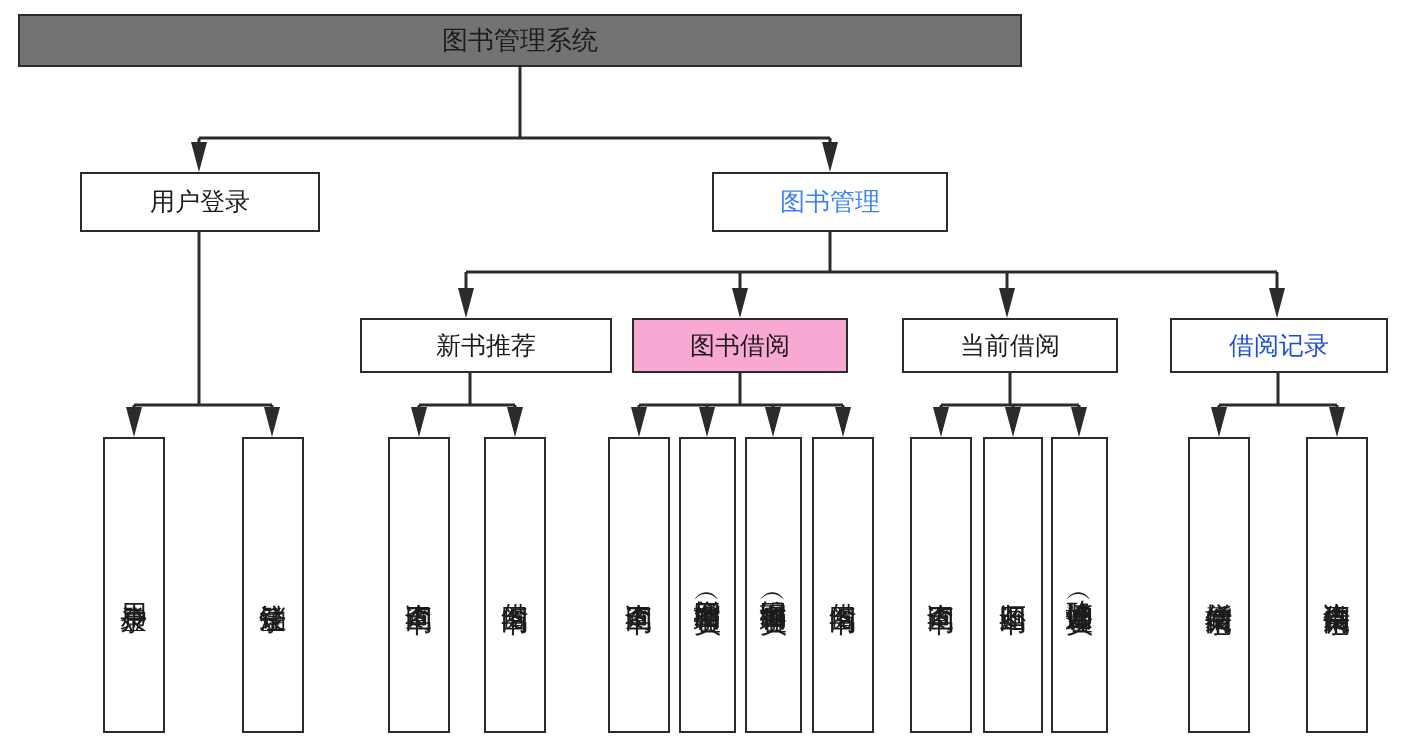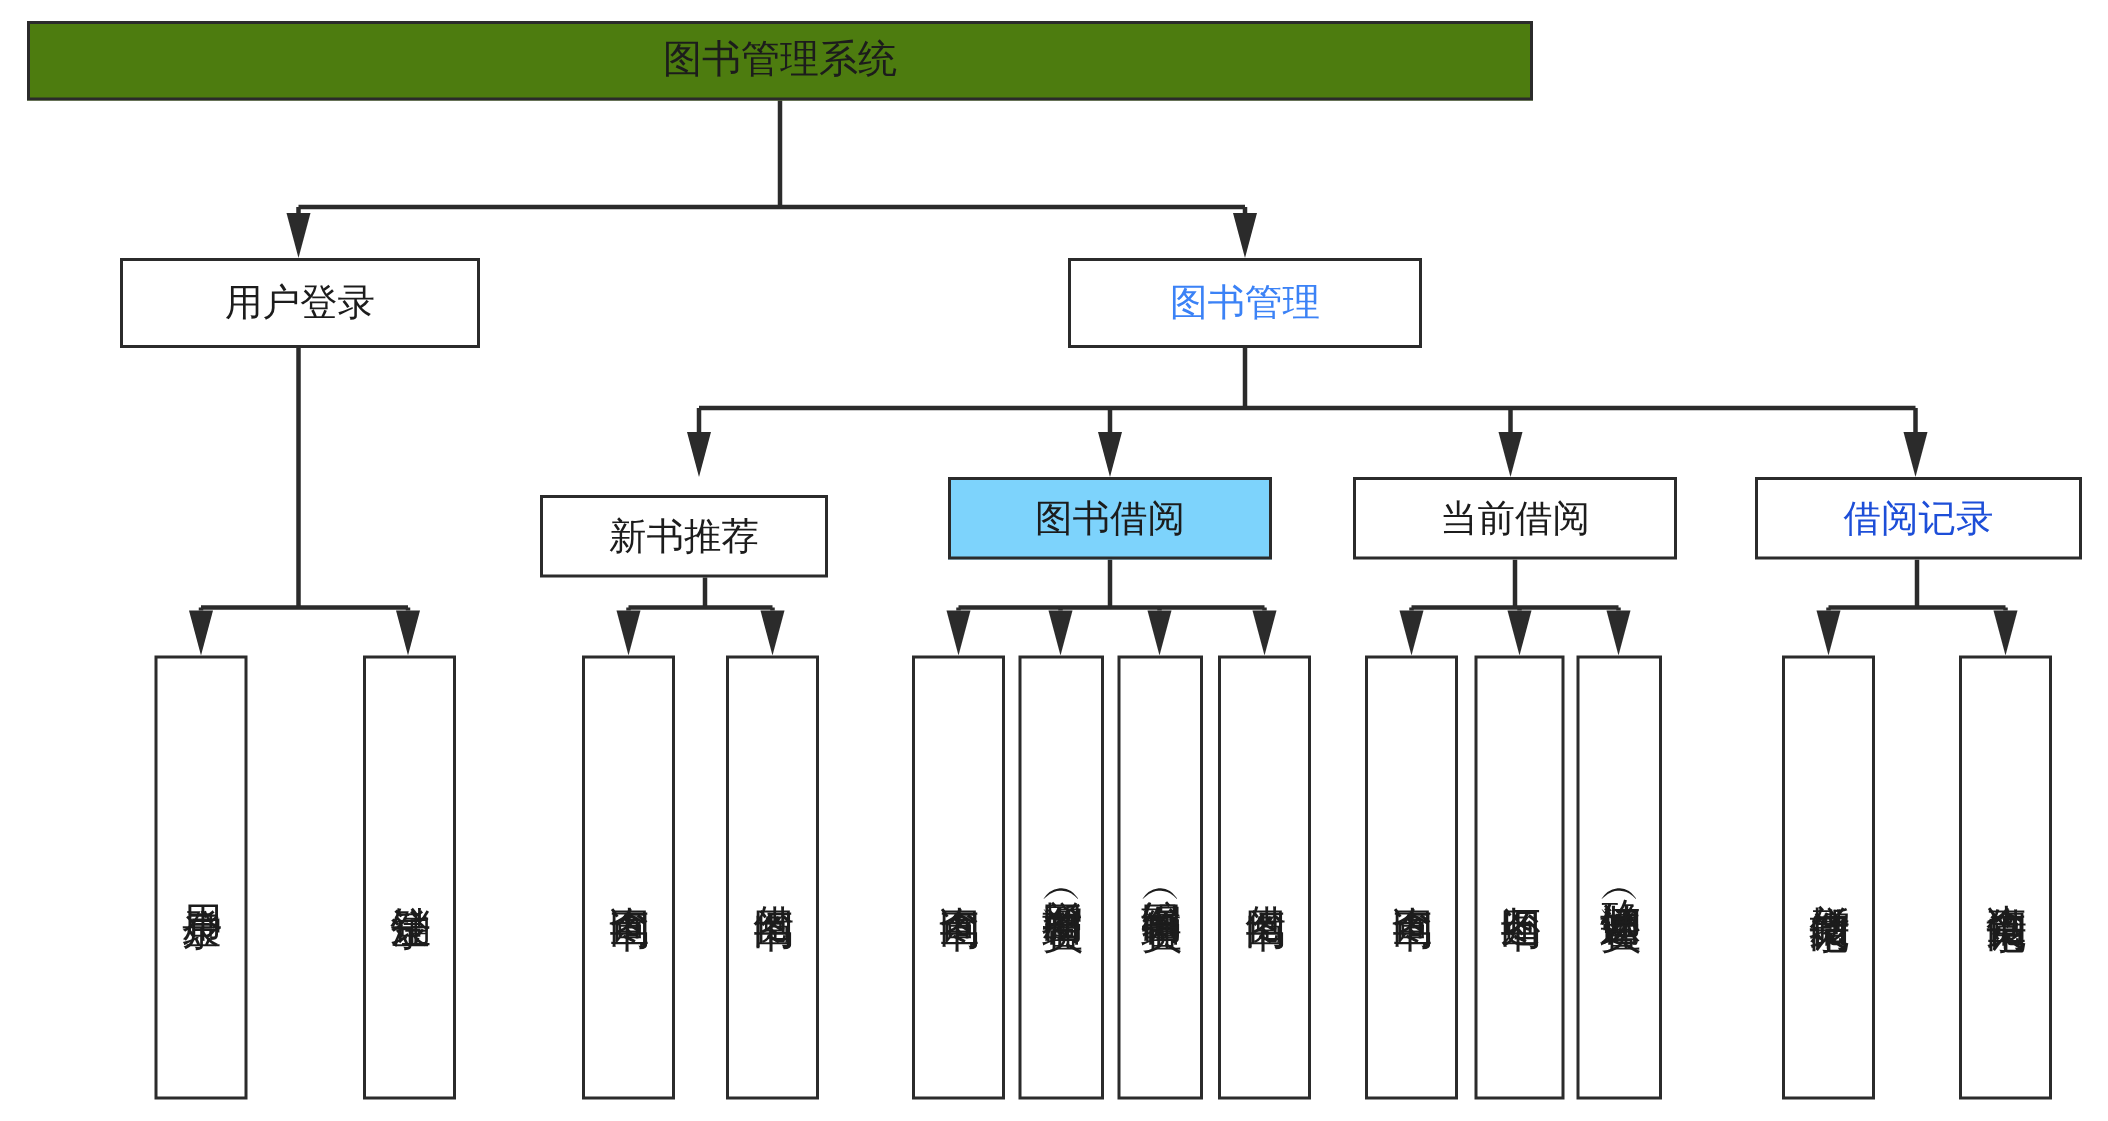--- a/index.html
+++ b/index.html
@@ -184,33 +184,33 @@
         <line x1="1219" y1="405" x2="1219" y2="407" stroke="#2b2b2b" stroke-width="3"></line>
         <polygon points="1211,407 1227,407 1219,437" fill="#2b2b2b"></polygon>
       </g>
       <g>
         <line x1="1337" y1="405" x2="1337" y2="407" stroke="#2b2b2b" stroke-width="3"></line>
         <polygon points="1329,407 1345,407 1337,437" fill="#2b2b2b"></polygon>
       </g>
     </svg>
 
   <div id="node-layer">
-      <div class="node-box root-node" style="left: 18px; top: 14px; width: 1004px; height: 53px; border-color: rgb(43, 43, 43); background: #4d7c0f;">
+      <div class="node-box root-node" style="left: 18px; top: 14px; width: 1004px; height: 53px; border-color: rgb(43, 43, 43); background: #737373;">
         <span class="node-label-h" style="color: rgb(28, 28, 28);">图书管理系统</span>
       </div>
       <div class="node-box lvl2-node" style="left: 80px; top: 172px; width: 240px; height: 60px; border-color: rgb(43, 43, 43); background: rgb(255, 255, 255);">
         <span class="node-label-h" style="color: rgb(28, 28, 28);">用户登录</span>
       </div>
       <div class="node-box lvl2-node" style="left: 712px; top: 172px; width: 236px; height: 60px; border-color: rgb(43, 43, 43); background: rgb(255, 255, 255);">
         <span class="node-label-h" style="color: #3b82f6;">图书管理</span>
       </div>
-      <div class="node-box lvl3-node" style="left: 360px; top: 330px; width: 192px; height: 55px; border-color: rgb(43, 43, 43); background: rgb(255, 255, 255);">
+      <div class="node-box lvl3-node" style="left: 360px; top: 318px; width: 252px; height: 55px; border-color: rgb(43, 43, 43); background: rgb(255, 255, 255);">
         <span class="node-label-h" style="color: rgb(28, 28, 28);">新书推荐</span>
       </div>
-      <div class="node-box lvl3-node" style="left: 632px; top: 318px; width: 216px; height: 55px; border-color: rgb(43, 43, 43); background: #7dd3fc;">
+      <div class="node-box lvl3-node" style="left: 632px; top: 318px; width: 216px; height: 55px; border-color: rgb(43, 43, 43); background: #f9a8d4;">
         <span class="node-label-h" style="color: rgb(28, 28, 28);">图书借阅</span>
       </div>
       <div class="node-box lvl3-node" style="left: 902px; top: 318px; width: 216px; height: 55px; border-color: rgb(43, 43, 43); background: rgb(255, 255, 255);">
         <span class="node-label-h" style="color: rgb(28, 28, 28);">当前借阅</span>
       </div>
       <div class="node-box lvl3-node" style="left: 1170px; top: 318px; width: 218px; height: 55px; border-color: rgb(43, 43, 43); background: rgb(255, 255, 255);">
         <span class="node-label-h" style="color: #1d4ed8;">借阅记录</span>
       </div>
       <div class="node-box leaf-node" style="left: 103px; top: 437px; width: 62px; height: 296px; border-color: rgb(43, 43, 43); background: rgb(255, 255, 255);">
         <span class="node-label-v" style="color: rgb(28, 28, 28);">用户登录</span>

